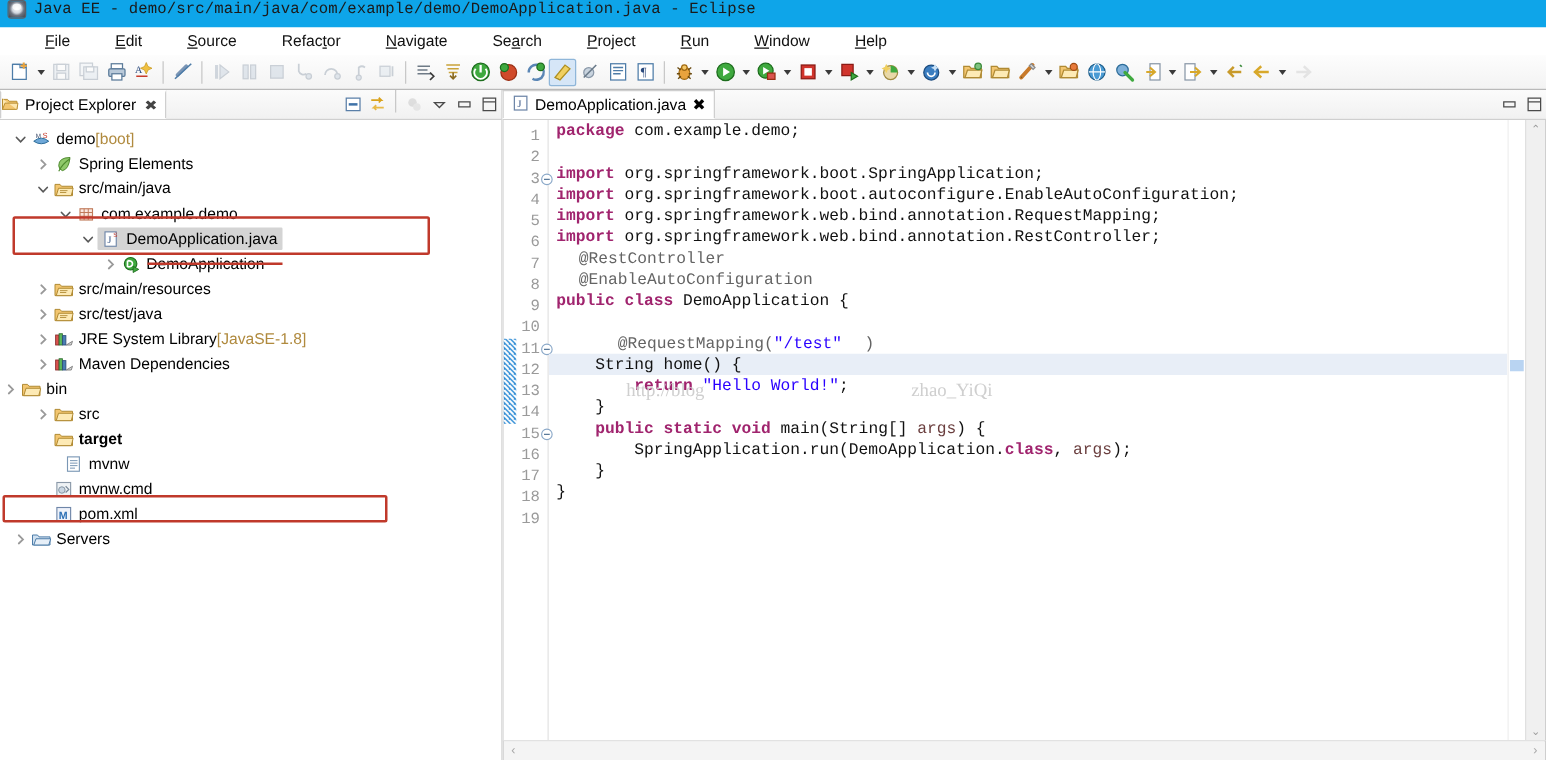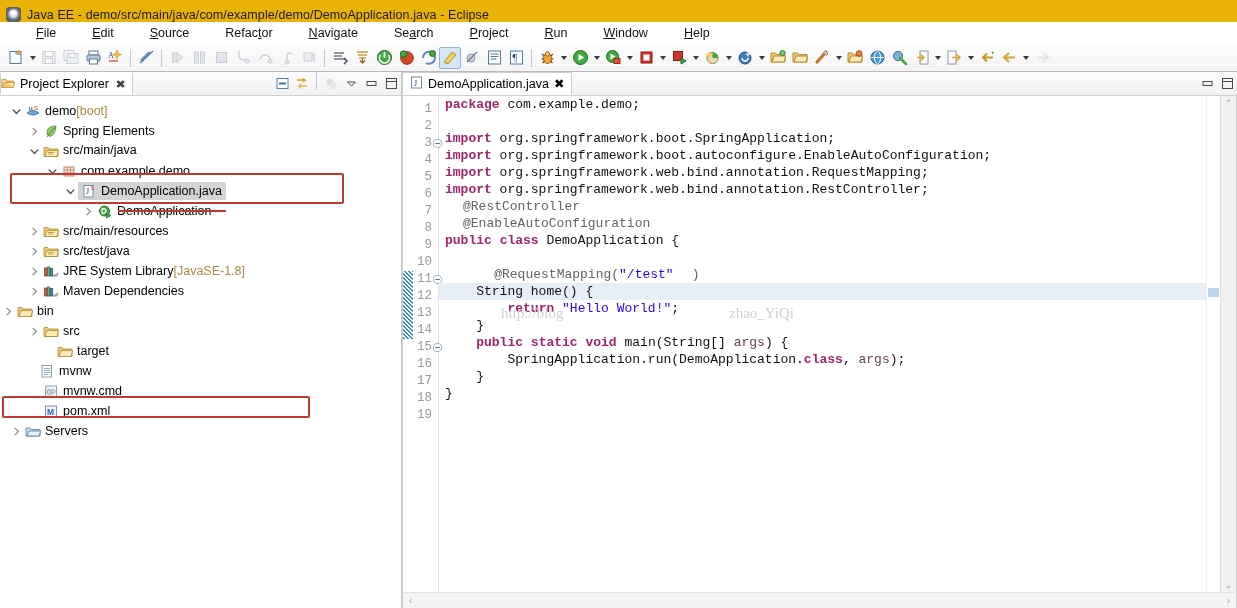--- a/index.html
+++ b/index.html
@@ -8,23 +8,24 @@
     background: #ffffff;
     font-family: "Liberation Sans", sans-serif;
     font-size: 12px;
     color: #000000;
     overflow: hidden;
   }
 
   
   .titlebar {
     height: 22px;
-    display: flex; align-items: flex-end;
+    display: flex; align-items: flex-start;
     padding-left: 6px;
-    background: #eab308;
+    background: #0ea5e9;
+    font-family: Liberation Mono, monospace;
   }
   .titlebar .app-icon {
     width: 15px; height: 15px; margin-right: 6px;
     position: relative; flex: none;
     border-radius: 3px;
     background: radial-gradient(circle at 50% 45%, #ffffff 0%, #cfd4dc 38%, #6e7480 58%, #3d434d 100%);
     border: 1px solid #5a6069;
   }
   .titlebar .app-icon::after {
     content: ""; position: absolute; left: 3px; top: 2px;
@@ -773,37 +774,37 @@
           <span class="label-wrap" style="display: inline-flex; align-items: center;">
             <span class="tree-icon">
               <svg width="16" height="15" viewBox="0 0 16 15">
                 <path d="M1 3.5 L5 3.5 L6.2 5 L15 5 L15 12.5 L1 12.5 Z" fill="#f3c670" stroke="#b08a33" stroke-width=".8"></path>
                 <path d="M2 12.5 L3.8 6.6 L15.6 6.6 L14 12.5 Z" fill="#fdeab5" stroke="#b08a33" stroke-width=".8"></path>
               </svg>
             </span>
             <span class="label">src</span>
           </span>
         </div>
-        <div class="row" style="padding-left: 40px;">
+        <div class="row" style="padding-left: 26px; font-weight: bold;">
           <span class="twisty none">
             <svg width="11" height="11" viewBox="0 0 11 11">
               <path d="M4 2.2 L7.4 5.5 L4 8.8" stroke="#9a9a9a" stroke-width="1.4" fill="none" stroke-linecap="round"></path>
             </svg>
           </span>
           <span class="label-wrap" style="display: inline-flex; align-items: center;">
             <span class="tree-icon">
               <svg width="16" height="15" viewBox="0 0 16 15">
                 <path d="M1 3.5 L5 3.5 L6.2 5 L15 5 L15 12.5 L1 12.5 Z" fill="#f3c670" stroke="#b08a33" stroke-width=".8"></path>
                 <path d="M2 12.5 L3.8 6.6 L15.6 6.6 L14 12.5 Z" fill="#fdeab5" stroke="#b08a33" stroke-width=".8"></path>
               </svg>
             </span>
             <span class="label">target</span>
           </span>
         </div>
-        <div class="row" style="padding-left: 22px; align-items: center;">
+        <div class="row" style="padding-left: 34px; align-items: center;">
           <span class="twisty none">
             <svg width="11" height="11" viewBox="0 0 11 11">
               <path d="M4 2.2 L7.4 5.5 L4 8.8" stroke="#9a9a9a" stroke-width="1.4" fill="none" stroke-linecap="round"></path>
             </svg>
           </span>
           <span class="label-wrap" style="display: inline-flex; align-items: center;">
             <span class="tree-icon">
               <svg width="16" height="15" viewBox="0 0 16 15">
                 <rect x="3" y="1.5" width="9.5" height="11.5" fill="#fff" stroke="#7a97b5" stroke-width=".9"></rect>
                 <path d="M5 4.5 h6 M5 6.5 h6 M5 8.5 h6 M5 10.5 h4" stroke="#7a97b5" stroke-width=".8"></path>

